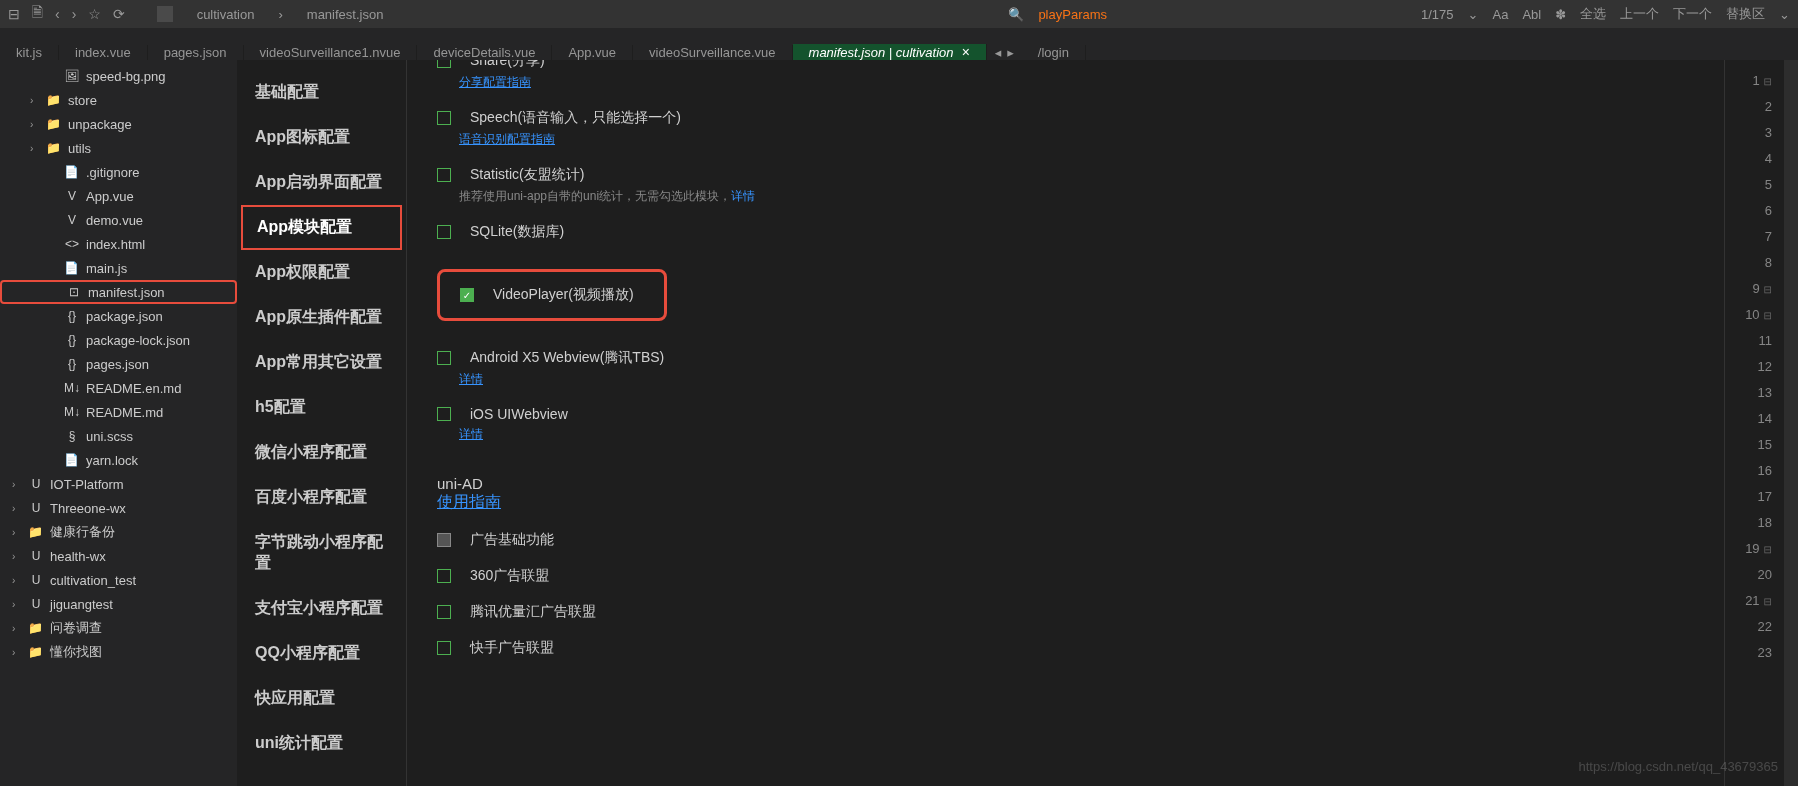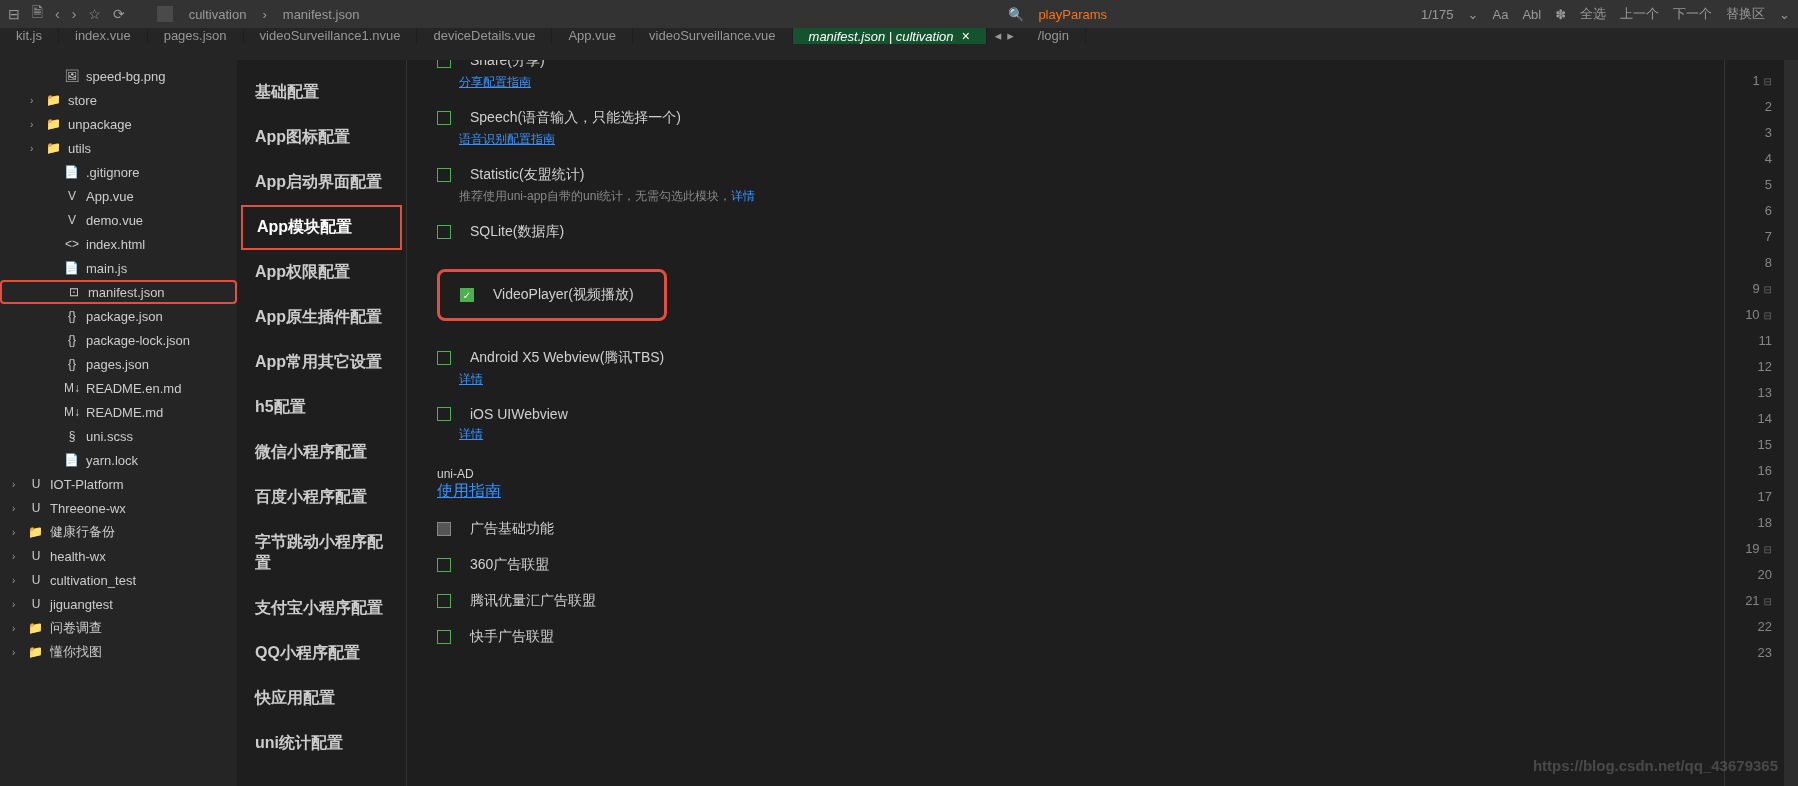--- a/index.html
+++ b/index.html
@@ -1,25 +1,25 @@
 <!DOCTYPE html>
 <html><head>
 <meta charset="utf-8">
 <style>
 * { margin: 0; padding: 0; box-sizing: border-box; font-family: "Microsoft YaHei", sans-serif; }
 body { background: #1e1e1e; color: #cccccc; font-size: 13px; overflow: hidden; width: 1798px; height: 786px; }
 
 .titlebar { height: 28px; background: #333333; display: flex; align-items: center; padding: 0 8px; gap: 12px; }
 .titlebar .icon-btn { color: #999; cursor: pointer; font-size: 14px; }
-.titlebar .breadcrumb { display: flex; align-items: center; gap: 16px; color: #999; margin-left: 20px; }
+.titlebar .breadcrumb { display: flex; align-items: center; gap: 24px; color: #999; margin-left: 20px; }
 .titlebar .app-icon { width: 16px; height: 16px; background: #4a4a4a; display: inline-block; }
 .titlebar .search-area { margin-left: auto; display: flex; align-items: center; gap: 14px; color: #999; }
 .titlebar .search-label { color: #f97316; }
 
-.tabbar { height: 32px; background: #252526; display: flex; align-items: flex-start; overflow: hidden; }
+.tabbar { height: 32px; background: #252526; display: flex; align-items: flex-end; overflow: hidden; }
 .tab { padding: 0 16px; display: flex; align-items: center; color: #969696; cursor: pointer; white-space: nowrap; border-right: 1px solid #1e1e1e; }
 .tab.active { background: #14532d; color: #ffffff; font-style: italic; }
 .tab .close { margin-left: 8px; font-size: 14px; }
 .tab-nav { display: flex; align-items: center; padding: 0 8px; gap: 6px; color: #999; }
 
 .main { display: flex; height: calc(100% - 60px); }
 
 .sidebar { width: 237px; background: #252526; overflow-y: auto; padding-top: 4px; }
 .tree-item { display: flex; align-items: center; height: 24px; padding-left: 12px; cursor: pointer; color: #cccccc; gap: 6px; white-space: nowrap; }
 .tree-item.indent1 { padding-left: 30px; }
@@ -38,29 +38,29 @@
 .module-item { margin: 18px 0; }
 .module-header { display: flex; align-items: center; gap: 19px; }
 .checkbox { width: 14px; height: 14px; border: 1px solid #4caf50; display: inline-flex; align-items: center; justify-content: center; font-size: 10px; }
 .checkbox.checked { background: #4caf50; color: #fff; }
 .checkbox.grey { border-color: #888; background: #555; }
 .module-title { color: #d0d0d0; font-size: 14px; }
 .module-link { color: #3794ff; font-size: 12px; margin-left: 22px; margin-top: 4px; display: inline-block; text-decoration: underline; cursor: pointer; }
 .module-desc { color: #888; font-size: 12px; margin-left: 22px; margin-top: 4px; }
 .module-desc a { color: #3794ff; }
 .video-highlight { border: 3px solid #e74c3c; border-radius: 8px; padding: 14px 20px; margin: 10px 0; display: inline-block; min-width: 230px; }
-.section-title { color: #d0d0d0; font-size: 12px; margin-top: 24px; }
+.section-title { color: #d0d0d0; font-size: 15px; margin-top: 32px; }
 .section-link { color: #3794ff; font-size: 16px; text-decoration: underline; cursor: pointer; }
 
 .gutter { width: 60px; background: #1e1e1e; text-align: right; padding: 8px 12px 0 0; color: #858585; font-size: 13px; line-height: 26px; position: relative; border-left: 1px solid #333; }
 .gutter .ln { height: 26px; }
 .gutter .fold { font-size: 10px; margin-left: 4px; color: #666; }
 .right-strip { width: 14px; background: #2d2d2d; }
 
-.watermark { position: fixed; right: 20px; bottom: 12px; color: rgba(200,200,200,0.25); font-size: 15px; font-weight: bold; }
+.watermark { position: fixed; right: 20px; bottom: 12px; color: rgba(200,200,200,0.25); font-size: 13px; }
 </style>
 </head>
 <body>
 
 <div class="titlebar">
   <span class="icon-btn">⊟</span>
   <span class="icon-btn">🗎</span>
   <span class="icon-btn">‹</span>
   <span class="icon-btn">›</span>
   <span class="icon-btn">☆</span>

